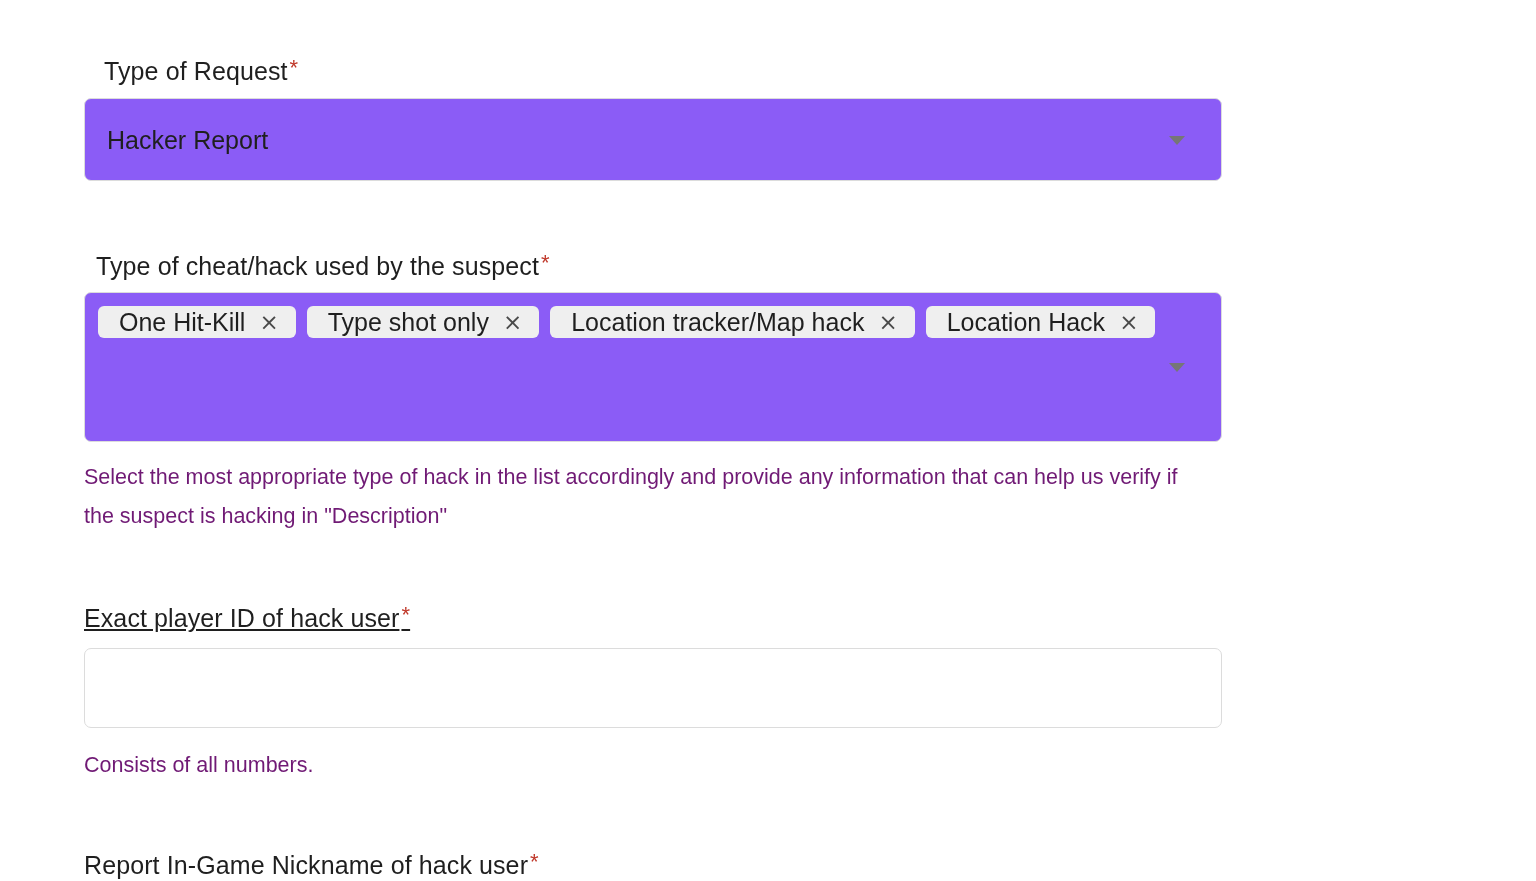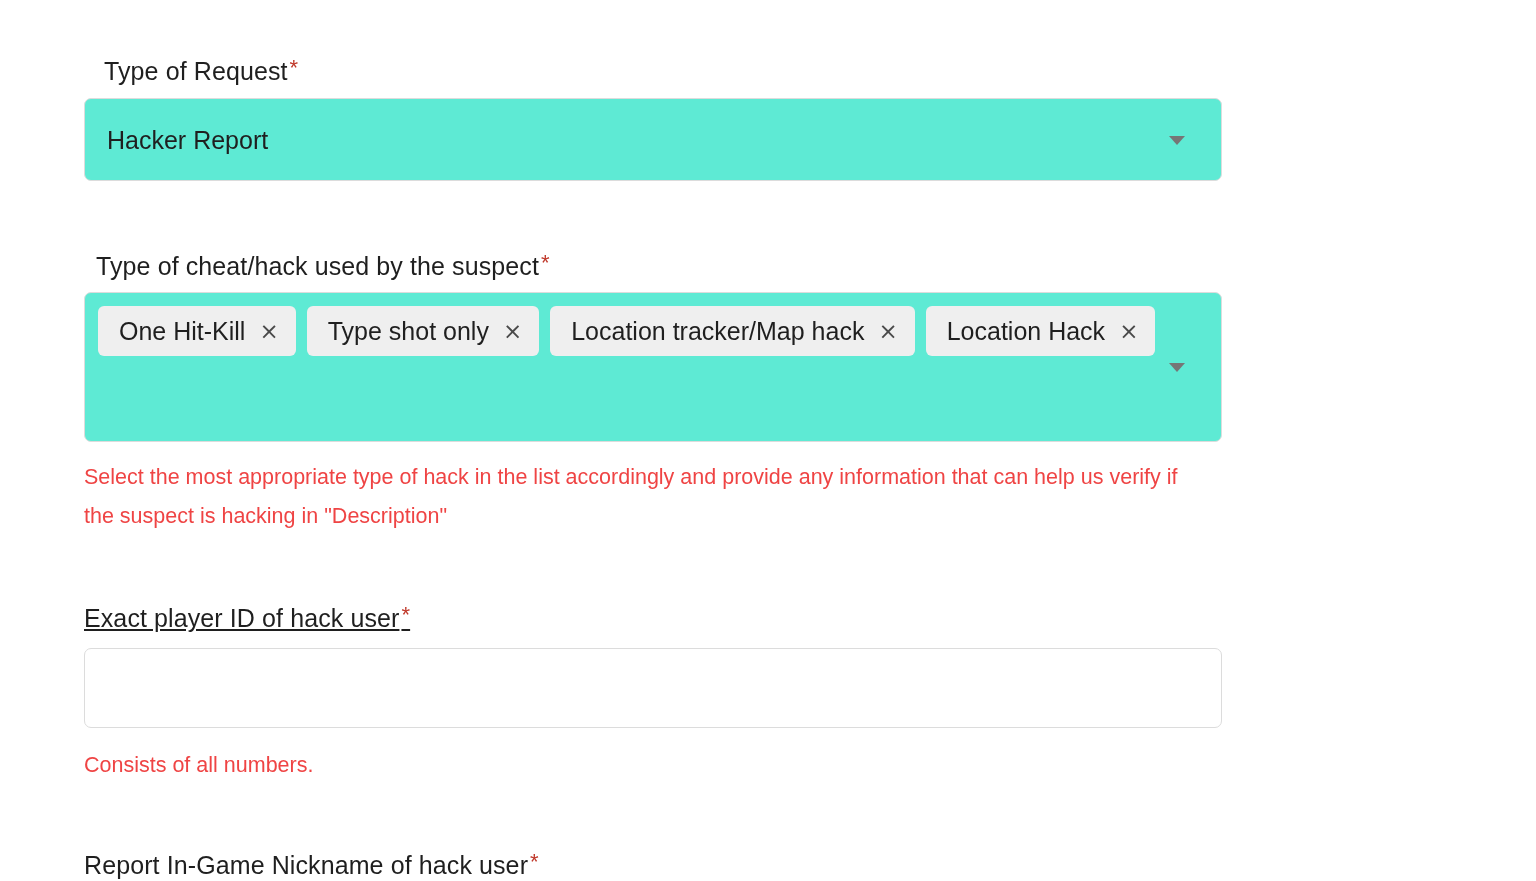--- a/index.html
+++ b/index.html
@@ -36,32 +36,32 @@
     color: #c0392b;
     font-size: 22px;
     vertical-align: 0.22em;
     margin-left: 2px;
   }
 
   
   .helper {
     font-size: 21.5px;
     line-height: 39px;
-    color: #ef4444;
+    color: #701a75;
     max-width: 1120px;
     font-weight: 400;
   }
 
   
   .control {
     box-sizing: border-box;
     width: 1138px;
     border: 1px solid #dcdcdc;
     border-radius: 7px;
-    background: #5eead4;
+    background: #8b5cf6;
     position: relative;
   }
 
   
   .select-box {
     height: 83px;
     display: flex;
     align-items: center;
     padding: 0 44px 0 22px;
   }
@@ -92,21 +92,21 @@
     align-content: flex-start;
     gap: 11px 11px;
   }
   .multi-box .caret { top: 50%; margin-top: -4px; }
 
   .chip {
     display: inline-flex;
     align-items: center;
     background: #efefef;
     border-radius: 6px;
-    height: 50px;
+    height: 32px;
     padding: 0 17px 0 21px;
     box-sizing: border-box;
   }
   .chip-label {
     font-size: 25px;
     line-height: 30px;
     color: #1f1f1f;
     white-space: nowrap;
   }
   .chip-remove {

